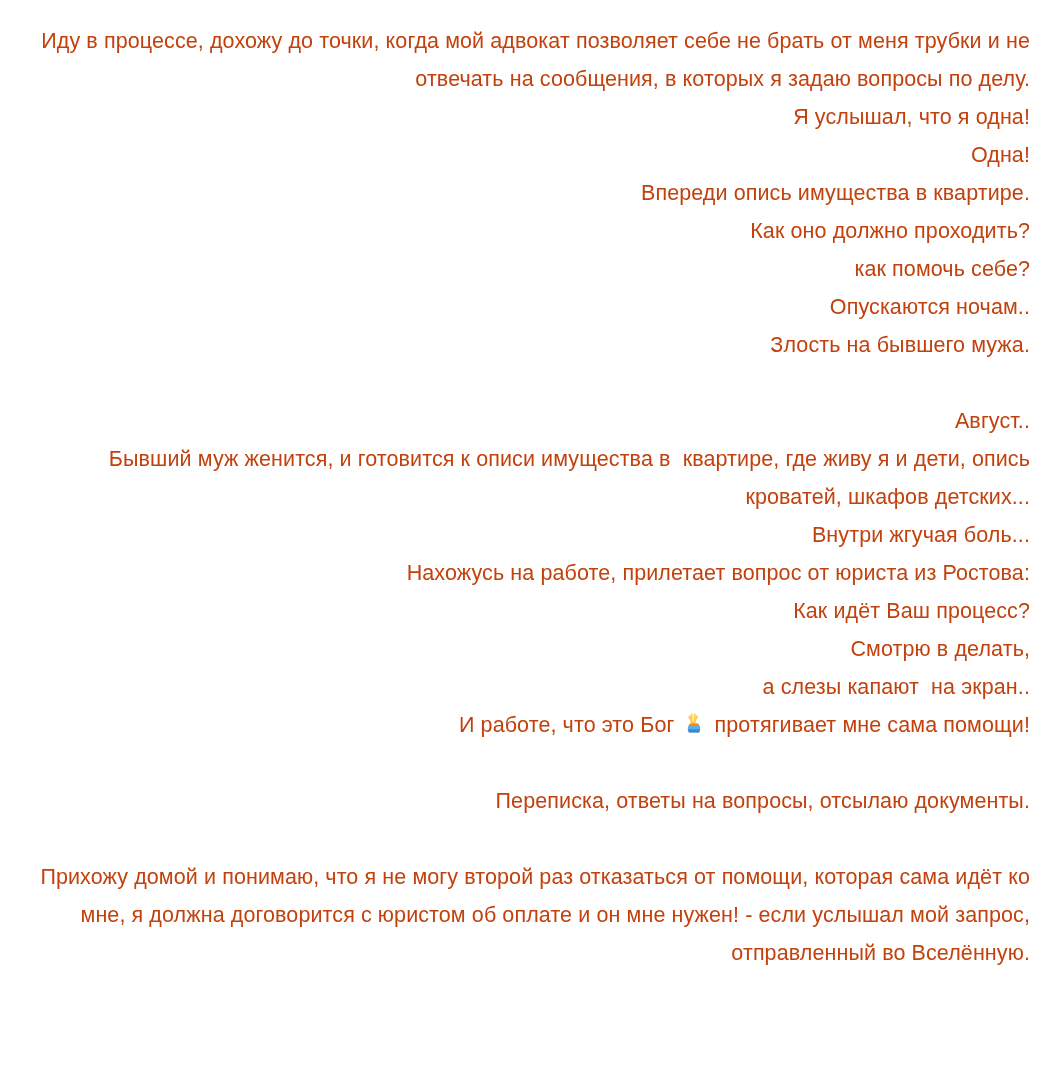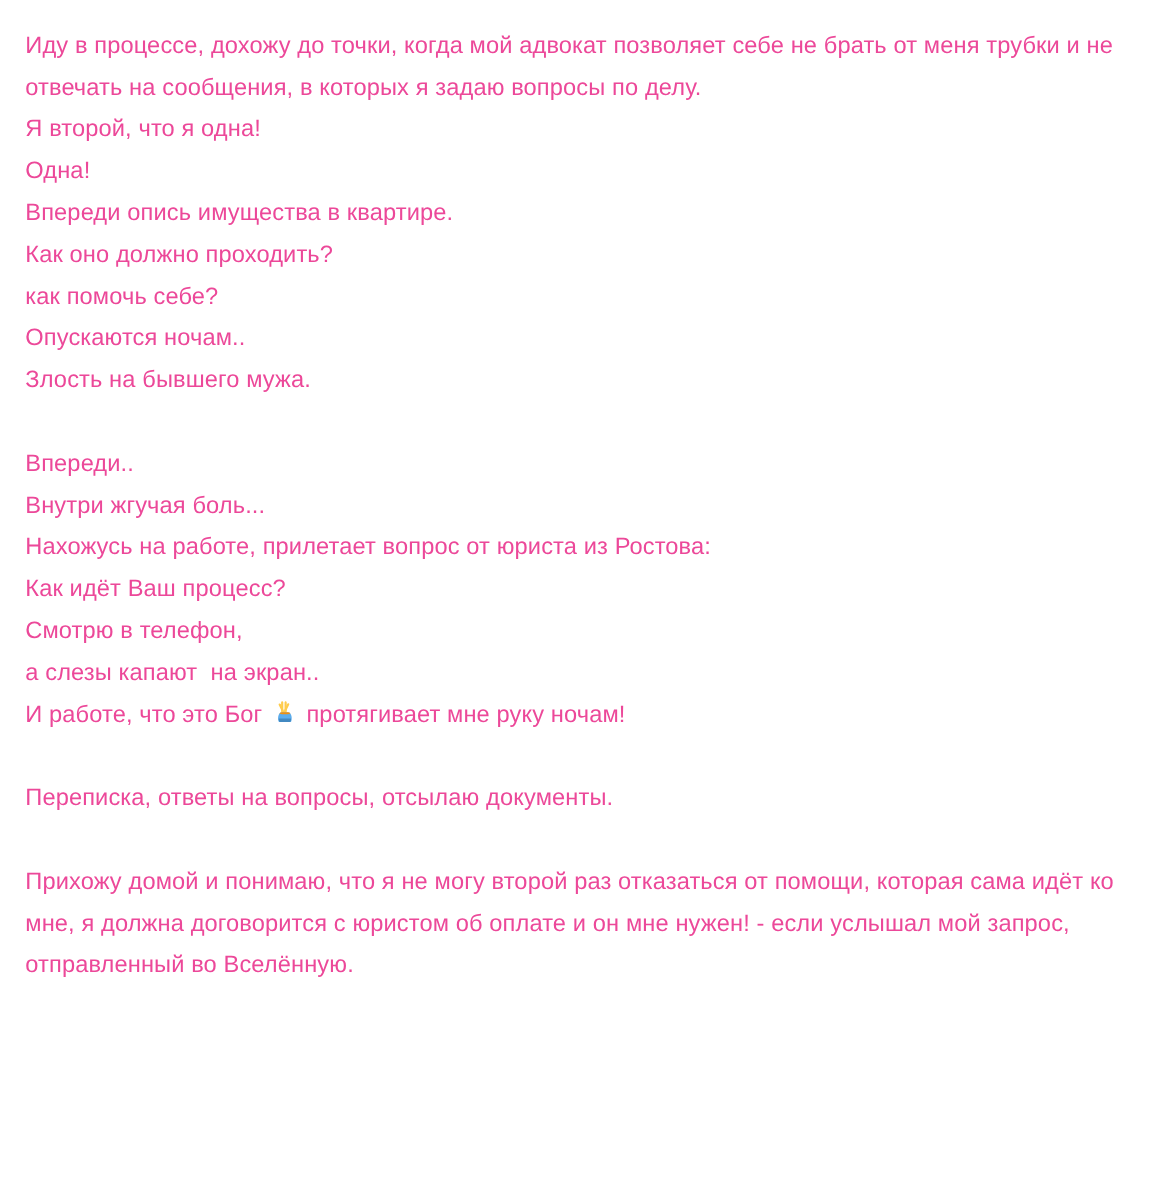--- a/index.html
+++ b/index.html
@@ -29,24 +29,25 @@
     padding: 0;
   }
 
   .para + .para {
     margin-top: 38px;
   }
 
   .line {
     font-size: 21.5px;
     line-height: 38px;
-    color: #ec4899;
+    color: #c2410c;
     letter-spacing: 0.1px;
     white-space: pre-wrap;
     word-spacing: 0px;
+    text-align: right;
   }
 
   
   .line.wrap {
     max-width: 1010px;
   }
 
   .emoji {
     display: inline-block;
     width: 24px;
@@ -57,47 +58,48 @@
   }
   .emoji svg { display: block; }
 </style>
 </head>
 <body>
 
 <div id="post">
 
   <div class="para">
     <div class="line wrap">Иду в процессе, дохожу до точки, когда мой адвокат позволяет себе не брать от меня трубки и не отвечать на сообщения, в которых я задаю вопросы по делу.</div>
-    <div class="line">Я второй, что я одна!</div>
+    <div class="line">Я услышал, что я одна!</div>
     <div class="line">Одна!</div>
     <div class="line">Впереди опись имущества в квартире.</div>
     <div class="line">Как оно должно проходить?</div>
     <div class="line">как помочь себе?</div>
     <div class="line">Опускаются ночам..</div>
     <div class="line">Злость на бывшего мужа.</div>
   </div>
 
   <div class="para">
-    <div class="line">Впереди..</div>
+    <div class="line">Август..</div>
+    <div class="line wrap">Бывший муж женится, и готовится к описи имущества в  квартире, где живу я и дети, опись  кроватей, шкафов детских...</div>
     <div class="line">Внутри жгучая боль...</div>
     <div class="line">Нахожусь на работе, прилетает вопрос от юриста из Ростова:</div>
     <div class="line">Как идёт Ваш процесс?</div>
-    <div class="line">Смотрю в телефон,</div>
+    <div class="line">Смотрю в делать,</div>
     <div class="line">а слезы капают  на экран..</div>
 
     <div class="line"><span>И работе, что это Бог </span><span class="emoji"><svg viewBox="0 0 36 36" width="24" height="24" aria-hidden="true">
         <path fill="#FFCC4D" d="M17.5 4.2c0-1.1.7-1.9 1.5-1.9s1.5.8 1.5 1.9v12.9h-3V4.2z"></path>
         <path fill="#FFCC4D" d="M18.5 4.2c0-1.1.7-1.9 1.5-1.9s1.5.8 1.5 1.9v12.9h-3V4.2z" opacity="0"></path>
         <path fill="#FFCC4D" d="M20.3 6.1c.4-1 1.4-1.6 2.2-1.3.8.3 1.1 1.3.7 2.3l-4 10.9-2.7-1 3.8-10.9z" transform="rotate(6 20 12)"></path>
         <path fill="#FFCC4D" d="M15.8 4.2c0-1.1-.7-1.9-1.5-1.9s-1.5.8-1.5 1.9v12.9h3V4.2z"></path>
         <path fill="#FFCC4D" d="M13.1 6.1c-.4-1-1.4-1.6-2.2-1.3-.8.3-1.1 1.3-.7 2.3l4 10.9 2.7-1-3.8-10.9z" transform="rotate(-6 16 12)"></path>
         <path fill="#5DADEC" d="M9.8 20.3c-1.3 2.8-1.4 6.1-.6 9 .2.8.9 1.4 1.7 1.4h14.2c.8 0 1.5-.6 1.7-1.4.8-2.9.7-6.2-.6-9-.8-1.8-2.5-3-4.5-3h-7.4c-2 0-3.7 1.2-4.5 3z"></path>
         <path fill="#F4900C" d="M13.6 17.3h8.8c1.2 0 2.3.5 3.1 1.3-1.1.9-2.5 1.4-4 1.4h-7c-1.5 0-2.9-.5-4-1.4.8-.8 1.9-1.3 3.1-1.3z"></path>
         <path fill="#4289C1" d="M9.6 25.8h16.8c.1 1.2-.1 2.4-.4 3.5-.2.8-.9 1.4-1.7 1.4H11.7c-.8 0-1.5-.6-1.7-1.4-.3-1.1-.5-2.3-.4-3.5z"></path>
-      </svg></span><span> протягивает мне руку ночам!</span></div>
+      </svg></span><span> протягивает мне сама помощи!</span></div>
   </div>
 
   <div class="para">
     <div class="line">Переписка, ответы на вопросы, отсылаю документы.</div>
   </div>
 
   <div class="para">
     <div class="line wrap">Прихожу домой и понимаю, что я не могу второй раз отказаться от помощи, которая сама идёт ко мне, я должна договорится с юристом об оплате и он мне нужен! - если услышал мой запрос, отправленный во Вселённую.</div>
   </div>
 

